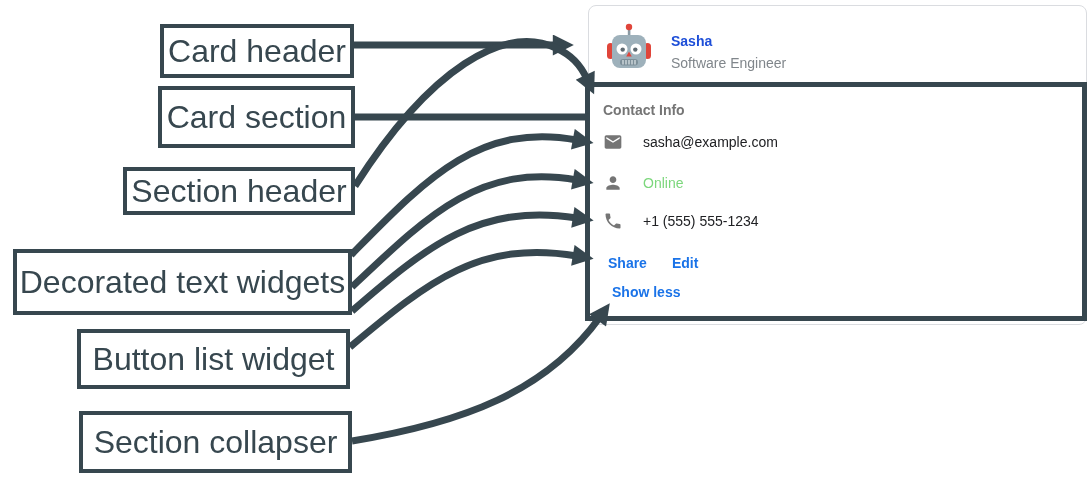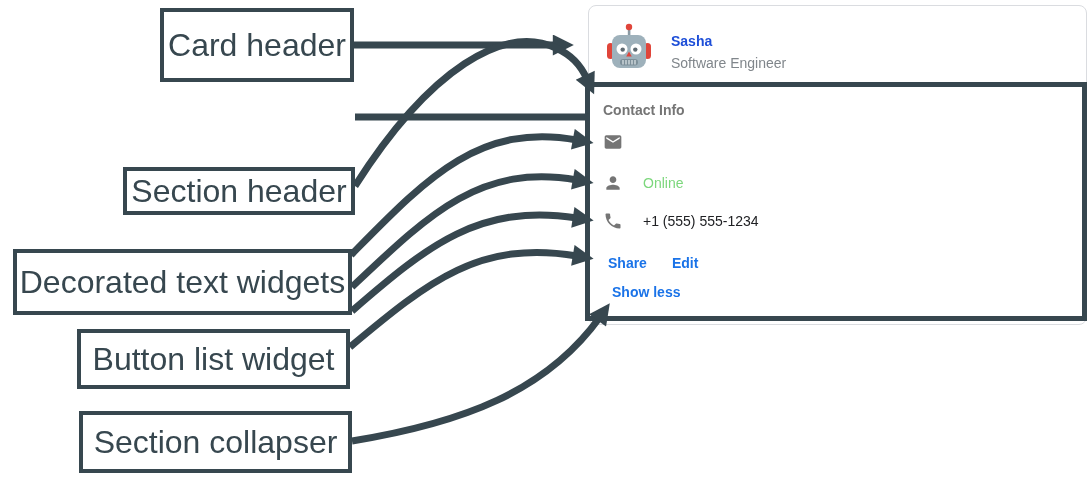--- a/index.html
+++ b/index.html
@@ -53,21 +53,22 @@
       <path d="M355 117 H589"></path>
       <path d="M355 186 C430 68 505 24 556 48 C571 55 580 64 587 79" marker-end="url(#ah)"></path>
       <path d="M351 255 C425 180 478 122 577 140" marker-end="url(#ah)"></path>
       <path d="M352 287 C428 215 480 163 577 180" marker-end="url(#ah)"></path>
       <path d="M352 311 C428 245 480 203 577 218" marker-end="url(#ah)"></path>
       <path d="M350 347 C430 280 480 240 577 256" marker-end="url(#ah)"></path>
       <path d="M352 441 C462 423 546 392 600 317" marker-end="url(#ah)"></path>
     </g>
   </svg>
 
-  <div class="label" style="left:160px;top:8px;width:194px;height:74px">Card header</div>
+  <div class="label" style="left:160px;top:24px;width:194px;height:54px">Card header</div>
+  <div class="label" style="left:158px;top:86px;width:197px;height:62px">Card section</div>
   <div class="label" style="left:123px;top:167px;width:232px;height:48px">Section header</div>
   <div class="label" style="left:13px;top:249px;width:339px;height:66px">Decorated text widgets</div>
   <div class="label" style="left:77px;top:329px;width:273px;height:60px">Button list widget</div>
   <div class="label" style="left:79px;top:411px;width:273px;height:62px">Section collapser</div>
 
   <div class="card">
     <svg class="avatar" viewBox="0 0 44 48">
       <rect x="20.8" y="6" width="2.6" height="8" fill="#8a9aa3"></rect>
       <circle cx="22" cy="5" r="3.2" fill="#e0453a"></circle>
       <rect x="0" y="21" width="7" height="16" rx="3.5" fill="#e0453a"></rect>
@@ -91,20 +92,21 @@
     <div class="subtitle">Software Engineer</div>
   </div>
 
   <div class="card-section">
     <div class="section-title">Contact Info</div>
 
     <div class="row row-email">
       <svg class="row-icon" viewBox="0 0 24 24">
         <path fill="#757575" d="M20 4H4c-1.1 0-2 .9-2 2v12c0 1.1.9 2 2 2h16c1.1 0 2-.9 2-2V6c0-1.1-.9-2-2-2zm0 4-8 5-8-5V6l8 5 8-5v2z"></path>
       </svg>
+      <span class="row-text">sasha@example.com</span>
     </div>
 
     <div class="row row-status">
       <svg class="row-icon" viewBox="0 0 24 24">
         <path fill="#757575" d="M12 12c2.21 0 4-1.79 4-4s-1.79-4-4-4-4 1.79-4 4 1.79 4 4 4zm0 2c-2.67 0-8 1.34-8 4v2h16v-2c0-2.66-5.33-4-8-4z"></path>
       </svg>
       <span class="row-text green">Online</span>
     </div>
 
     <div class="row row-phone">

